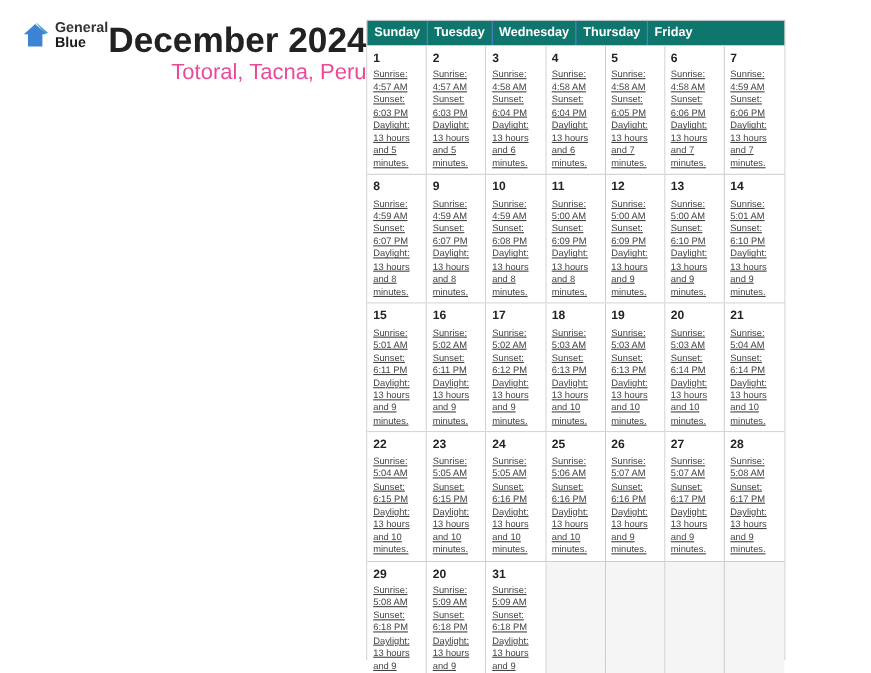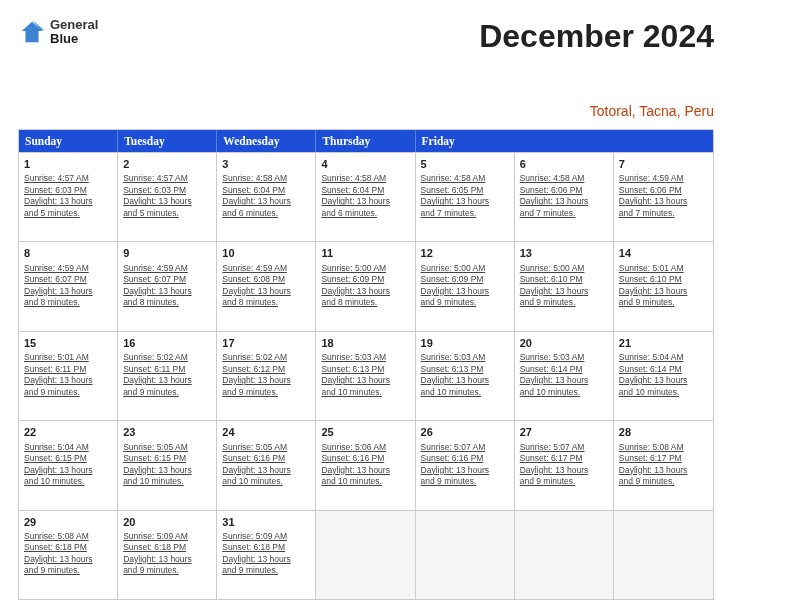--- a/index.html
+++ b/index.html
@@ -8,21 +8,21 @@
       background: #fff;
       width: 792px;
       height: 612px;
       overflow: hidden;
     }
     .page {
       width: 732px;
       height: 612px;
       padding: 18px 18px 12px 18px;
       display: flex;
-      flex-direction: column;
+      flex-direction: row;
     }
     .header {
       display: flex;
       justify-content: space-between;
       align-items: flex-start;
       margin-bottom: 10px;
     }
     .logo {
       display: flex;
       align-items: center;
@@ -43,36 +43,34 @@
     }
     .title-block {
       text-align: right;
     }
     .title-block h1 {
       font-size: 32px;
       font-weight: bold;
       color: #222;
     }
     .title-block h2 {
-      font-size: 14px;
+      font-size: 20px;
       font-weight: normal;
-      color: #c2410c;
-      margin-top: 48px;
+      color: #ec4899;
     }
     .calendar {
       flex: 1;
       display: flex;
       flex-direction: column;
       border: 1px solid #ccc;
     }
     .cal-header {
       display: grid;
       grid-template-columns: repeat(7, 1fr);
-      background: #1d4ed8;
-      font-family: Liberation Serif, serif;
+      background: #0f766e;
     }
     .cal-header-cell {
       color: #fff;
       font-size: 11.5px;
       font-weight: bold;
       padding: 5px 6px;
       border-right: 1px solid #5580cc;
       text-align: left;
     }
     .cal-header-cell:last-child { border-right: none; }

